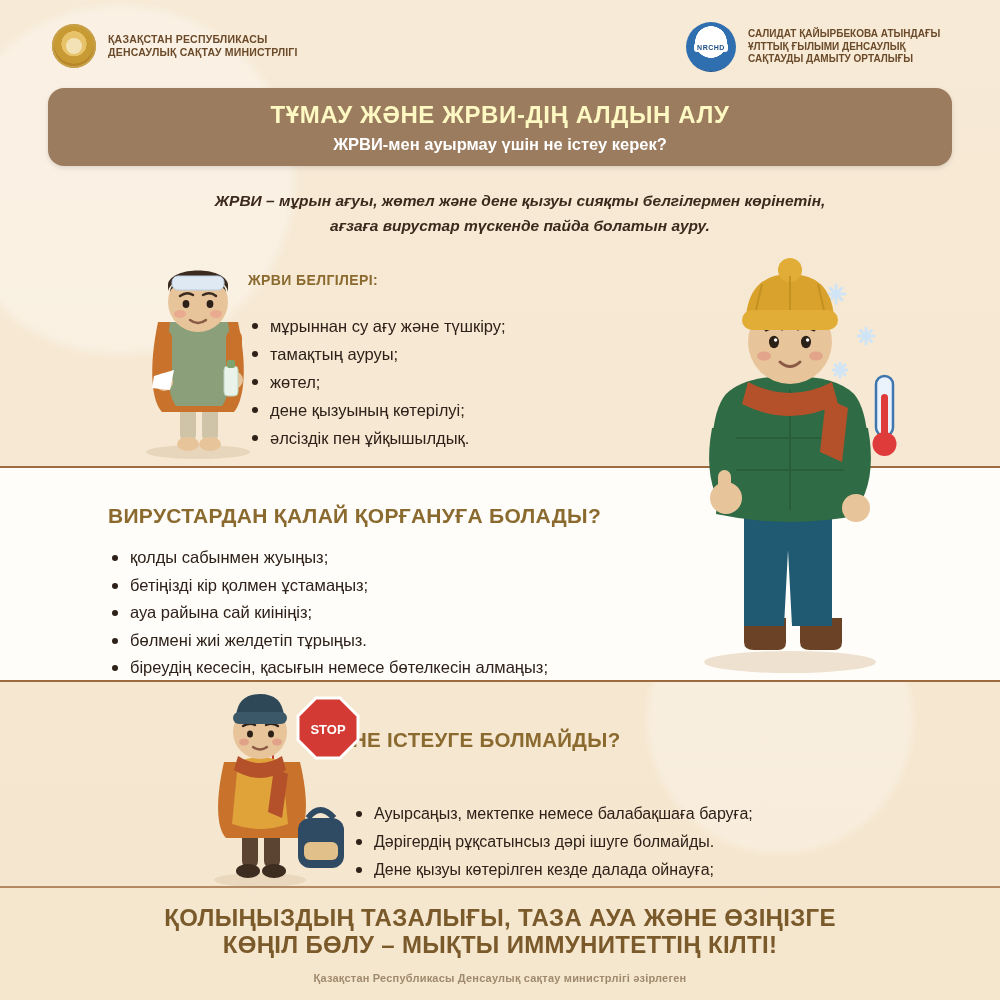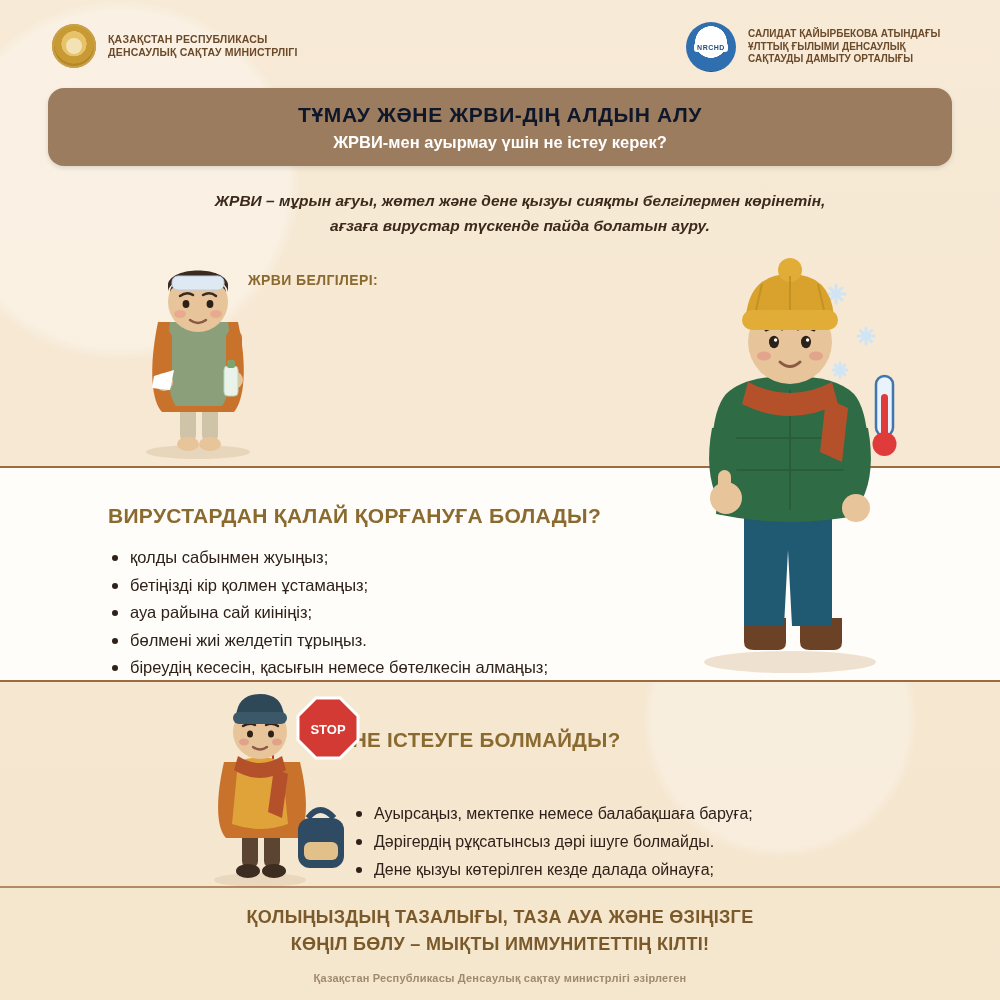--- a/index.html
+++ b/index.html
@@ -56,21 +56,21 @@
     font-size:10px;line-height:12.5px;font-weight:bold;color:#6b4a2a;
     text-transform:uppercase;max-width:200px;
   }
   
   .banner{
     position:absolute;left:48px;right:48px;top:88px;height:78px;
     background:#9c7c5f;border-radius:16px;
     display:flex;flex-direction:column;align-items:center;justify-content:center;gap:6px;
     box-shadow:0 2px 5px rgba(0,0,0,.12);
   }
-  .banner .t1{color:#0f172a;font-weight:bold;font-size:21px;letter-spacing:.6px;}
+  .banner .t1{color:#fef9c3;font-weight:bold;font-size:24px;letter-spacing:.6px;}
   .banner .t2{color:#fff;font-weight:bold;font-size:16.5px;}
   
   .intro{
     position:absolute;left:190px;right:150px;top:188px;
     text-align:center;font-style:italic;font-weight:bold;
     font-size:15.5px;line-height:25px;color:#3b2a1c;
   }
   
   .band-sym{
     position:absolute;left:0;right:0;top:272px;height:190px;
@@ -120,21 +120,21 @@
   ul.no li:before{
     content:"";position:absolute;left:-18px;top:11px;width:6px;height:6px;border-radius:50%;background:#2e2119;
   }
   
   .footer-sep{
     position:absolute;left:0;right:0;top:886px;height:2px;background:#9c6b3f;opacity:.75;
   }
   .footer{
     position:absolute;left:0;right:0;top:904px;text-align:center;
   }
-  .footer .f1{font-size:18px;font-weight:bold;color:#7a5a2a;line-height:27px;letter-spacing:.3px;}
+  .footer .f1{font-size:24px;font-weight:bold;color:#7a5a2a;line-height:27px;letter-spacing:.3px;}
   .footer .f2{margin-top:14px;font-size:11px;font-weight:bold;color:#a08a6d;letter-spacing:.2px;}
   
   .art{position:absolute;}
   
   .boy-sick{left:118px;top:230px;width:160px;height:230px;}
   
   .boy-main{left:640px;top:258px;width:300px;height:420px;}
   
   .boy-bottom{left:190px;top:690px;width:190px;height:200px;}
 </style>
@@ -158,20 +158,27 @@
 
   <div class="banner">
     <div class="t1">ТҰМАУ ЖӘНЕ ЖРВИ-ДІҢ АЛДЫН АЛУ</div>
     <div class="t2">ЖРВИ-мен ауырмау үшін не істеу керек?</div>
   </div>
 
   <div class="intro">ЖРВИ – мұрын ағуы, жөтел және дене қызуы сияқты белгілермен көрінетін, ағзаға вирустар түскенде пайда болатын ауру.</div>
 
   <div class="band-sym">
     <div class="h-sym">ЖРВИ БЕЛГІЛЕРІ:</div>
+    <ul class="sym">
+      <li>мұрыннан су ағу және түшкіру;</li>
+      <li>тамақтың ауруы;</li>
+      <li>жөтел;</li>
+      <li>дене қызуының көтерілуі;</li>
+      <li>әлсіздік пен ұйқышылдық.</li>
+    </ul>
   </div>
 
   <svg class="art boy-sick" viewBox="0 0 160 230">
     <ellipse cx="80" cy="222" rx="52" ry="7" fill="#e2cfb2" opacity=".7"></ellipse>
 
     <rect x="62" y="160" width="16" height="52" rx="7" fill="#cfc3a8"></rect>
     <rect x="84" y="160" width="16" height="52" rx="7" fill="#cfc3a8"></rect>
     <ellipse cx="70" cy="214" rx="11" ry="7" fill="#e8c49a"></ellipse>
     <ellipse cx="92" cy="214" rx="11" ry="7" fill="#e8c49a"></ellipse>
 

